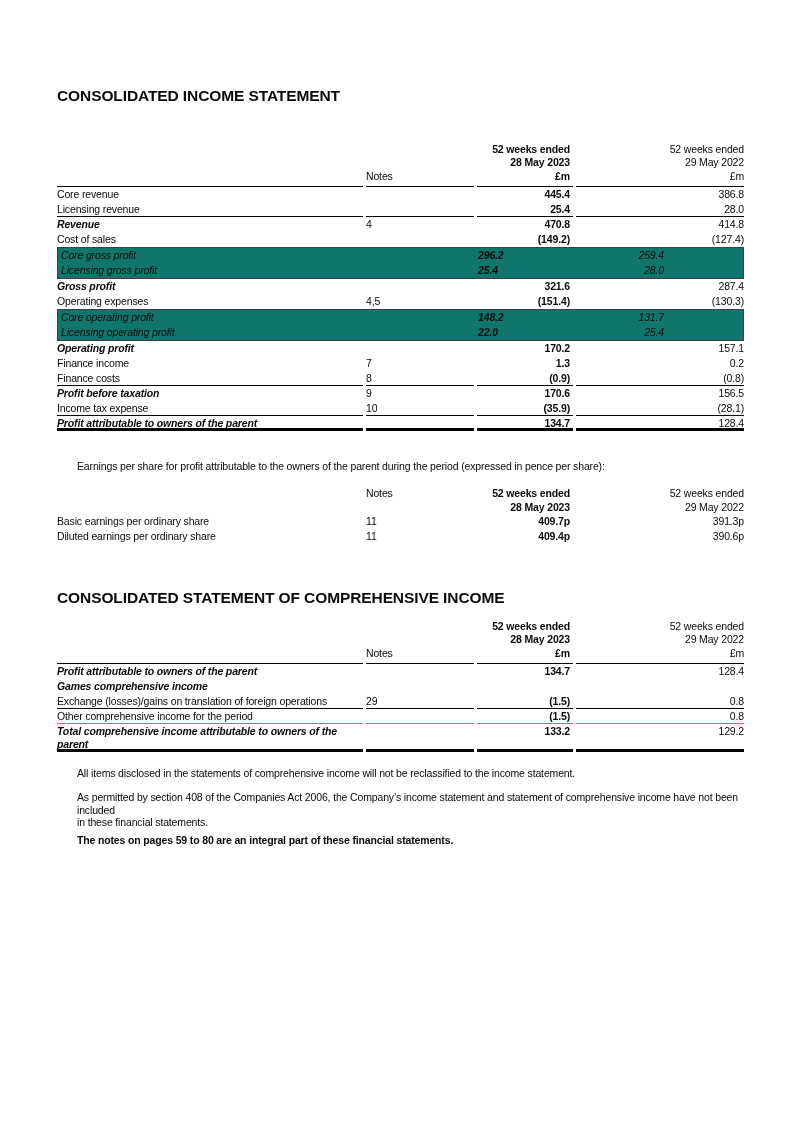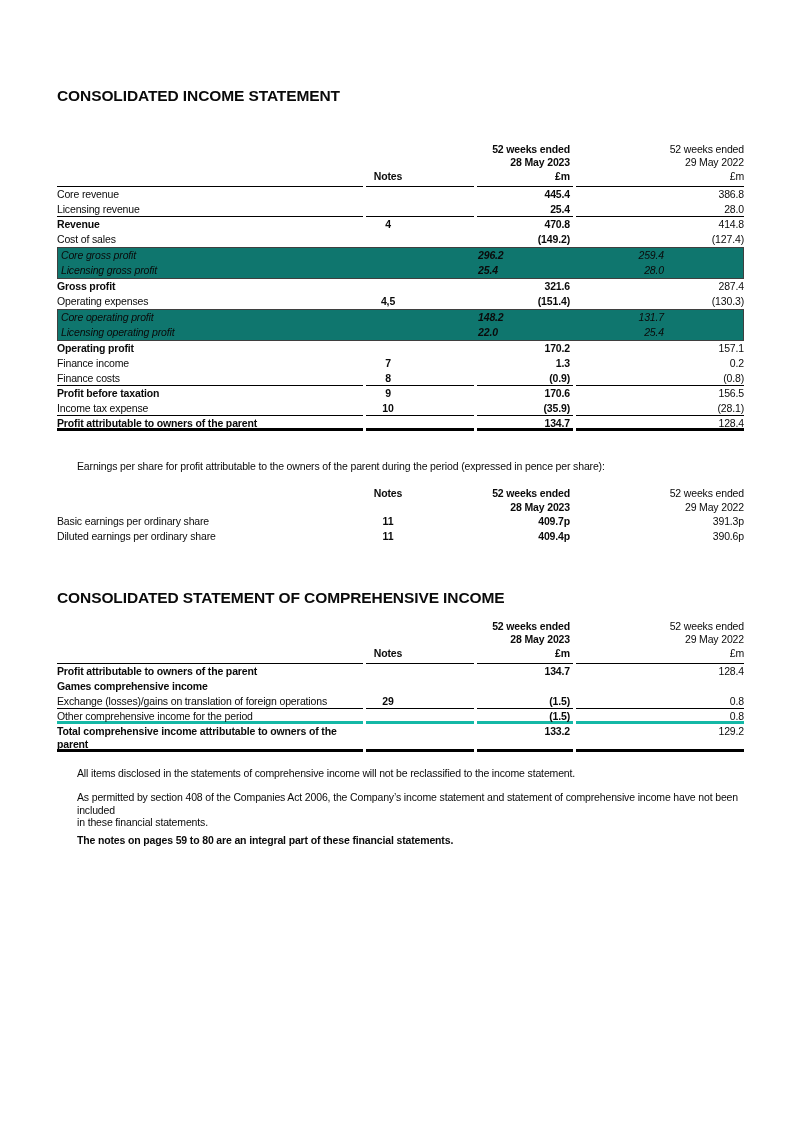--- a/index.html
+++ b/index.html
@@ -20,28 +20,28 @@
   #title2 { top:589px; }
 
   .fintable { position:absolute; left:57px; width:687px; font-size:10.5px; letter-spacing:-0.15px; }
   #table1 { top:143px; }
   #eps-table { top:487px; }
   #table2 { top:620px; }
 
   .t-row { display:grid; grid-template-columns:306px 108px 96px 168px; column-gap:3px; }
   .t-row > div { height:15px; line-height:15px; overflow:visible; }
   .c1 { white-space:pre; }
-  .c2 { text-align:center; padding-right:64px;font-weight:bold; }
+  .c2 { text-align:left; padding-right:64px; }
   .c3 { text-align:right; padding-right:3px; }
   .c4 { text-align:right; }
   .c3.val { font-weight:700; }
-  .lbl-bold .c1 { font-weight:700; }
+  .lbl-bold .c1 { font-weight:700;font-style:italic; }
 
   .b-line  > div { border-bottom:1px solid #000; }
-  .b-gray  > div { border-bottom:3px solid #14b8a6; }
+  .b-gray  > div { border-bottom:1px solid #14b8a6; }
   .b-thick > div { border-bottom:3px solid #000; }
 
   .t-header > div {
     height:44px; display:flex; flex-direction:column; justify-content:flex-end;
     padding-bottom:3px; line-height:13.5px; border-bottom:1px solid #000;
   }
   .t-header .c3 { font-weight:700; }
 
   .eps-header > div {
     height:27px; display:flex; flex-direction:column; justify-content:flex-start;

